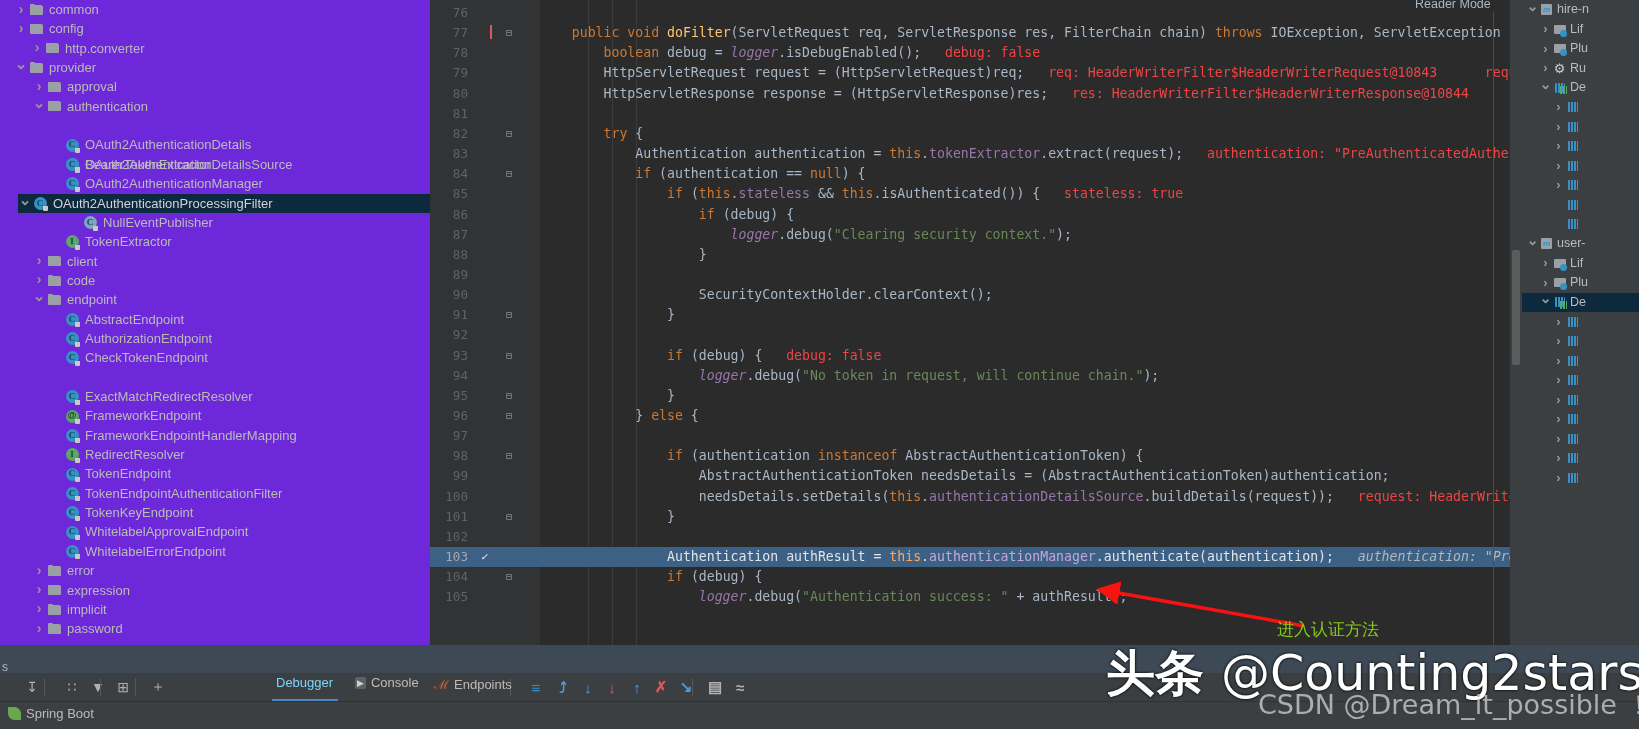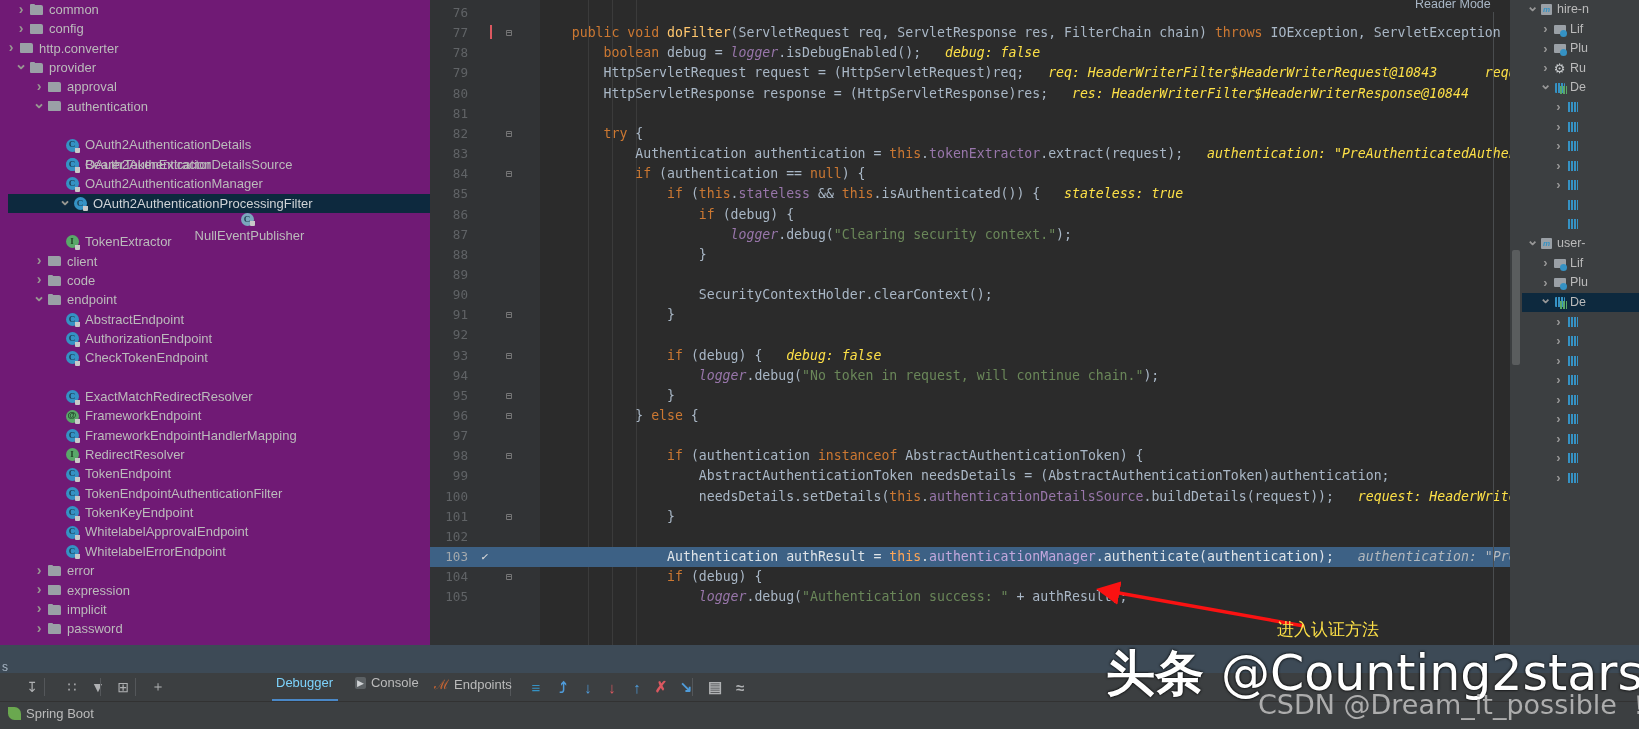--- a/index.html
+++ b/index.html
@@ -7,21 +7,21 @@
     width:1639px; height:729px;
     background:#3c3f41; overflow:hidden;
     font-family:"Liberation Sans", sans-serif;
     -webkit-font-smoothing:antialiased;
   }
   #app { position:relative; width:1639px; height:729px; }
 
   
   #project-tree {
     position:absolute; left:0; top:0; width:430px; height:645px;
-    background:#701a75; overflow:hidden;
+    background:#6d28d9; overflow:hidden;
   }
   .tree-row {
     position:relative; height:19.35px; line-height:19.35px;
     white-space:nowrap; font-size:13px; color:#bbbbbb;
     display:flex; align-items:center;
   }
   .tree-row.selected { background:#0d293e; color:#cfd3d6; }
   .tw { width:14px; min-width:14px; text-align:center; color:#989892;
         font-size:10px; display:inline-block; }
   .tw.arrow::before { content:"\203A"; font-size:14px; font-weight:bold; }
@@ -92,21 +92,21 @@
   
   .guide{ position:absolute; top:0; width:1px; height:645px; background:#3b3b3b; }
 
   
   .kw{ color:#cc7832; }
   .str{ color:#6a8759; }
   .fld{ color:#9876aa; }
   .sfld{ color:#9876aa; font-style:italic; }
   .mth{ color:#ffc66d; }
   .def{ color:#a9b7c6; }
-  .hint{ color:#fde047; font-style:italic; }
+  .hint{ color:#ef4444; }
   .exec .hint{ color:#b3b8bd; font-style:italic; }
   .exec .def{ color:#dfe4e8; }
   .exec .fld{ color:#c2a7dd; }
   .exec .kw{ color:#ffa657; }
 
   
   .bp{
     width:13px; height:13px; border-radius:50%;
     background:#db5860; position:relative; top:3px; left:1px;
   }
@@ -219,21 +219,21 @@
     gap:5px; font-size:13px; color:#bbbbbb;
   }
   #springboot .leaf{
     width:13px;height:13px;border-radius:0 50% 0 50%;background:#6aa84f;
     display:inline-block;
   }
 
   
   #arrow-annot{ position:absolute; left:1090px; top:580px; pointer-events:none; }
   #annot-text{
-    position:absolute; left:1277px; top:618px; font-size:17px; color:#fde047;
+    position:absolute; left:1277px; top:618px; font-size:17px; color:#84cc16;
     font-family:Liberation Sans, sans-serif; white-space:nowrap;
   }
   #wm-main{
     position:absolute; left:1106px; top:641px; font-size:49px;
     color:#ffffff; white-space:nowrap; letter-spacing:0px;
     text-shadow:0 0 3px rgba(0,0,0,.85), 0 0 2px rgba(0,0,0,.7);
     font-family:"DejaVu Sans", sans-serif; font-weight:bold;
   }
   #wm-main .at{ font-weight:normal; }
   #wm-sub{
@@ -251,21 +251,21 @@
       <div class="tree-row" style="top: 0px; position: absolute; left: 0px; width: 430px; padding-left: 14px;">
         <span class="tw arrow"></span>
         <span class="ic folder"></span>
         <span class="tree-label">common</span>
       </div>
       <div class="tree-row" style="top: 19.35px; position: absolute; left: 0px; width: 430px; padding-left: 14px;">
         <span class="tw arrow"></span>
         <span class="ic folder"></span>
         <span class="tree-label">config</span>
       </div>
-      <div class="tree-row" style="top: 38.7px; position: absolute; left: 0px; width: 430px; padding-left: 4px;">
+      <div class="tree-row" style="top: 38.7px; position: absolute; left: 0px; width: 430px; padding-left: 30px;">
         <span class="tw arrow"></span>
         <span class="ic folder"></span>
         <span class="tree-label">http.converter</span>
       </div>
       <div class="tree-row" style="top: 58.05px; position: absolute; left: 0px; width: 430px; padding-left: 14px;">
         <span class="tw arrow open"></span>
         <span class="ic folder"></span>
         <span class="tree-label">provider</span>
       </div>
       <div class="tree-row" style="top: 77.4px; position: absolute; left: 0px; width: 430px; padding-left: 32px;">
@@ -299,28 +299,28 @@
         </span>
         <span class="tree-label">OAuth2AuthenticationDetailsSource</span>
       </div>
       <div class="tree-row" style="top: 174.15px; position: absolute; left: 0px; width: 430px; padding-left: 50px;">
         <span class="tw"></span>
         <span class="ic cls">
           <i class="lock"></i>
         </span>
         <span class="tree-label">OAuth2AuthenticationManager</span>
       </div>
-      <div class="tree-row selected" style="top: 193.5px; position: absolute; left: 8px; width: 430px; padding-left: 50px;">
+      <div class="tree-row selected" style="top: 193.5px; position: absolute; left: 18px; width: 430px; ">
         <span class="tw arrow open"></span>
         <span class="ic cls">
           <i class="lock"></i>
         </span>
         <span class="tree-label">OAuth2AuthenticationProcessingFilter</span>
       </div>
-      <div class="tree-row" style="top: 212.85px; position: absolute; left: 0px; width: 430px; padding-left: 68px; flex-direction: column;">
+      <div class="tree-row" style="top: 212.85px; position: absolute; left: 0px; width: 430px; padding-left: 68px;">
         <span class="tw"></span>
         <span class="ic cls inner">
           <i class="lock"></i>
         </span>
         <span class="tree-label">NullEventPublisher</span>
       </div>
       <div class="tree-row" style="top: 232.2px; position: absolute; left: 0px; width: 430px; padding-left: 50px;">
         <span class="tw"></span>
         <span class="ic iface">
           <i class="lock"></i>

